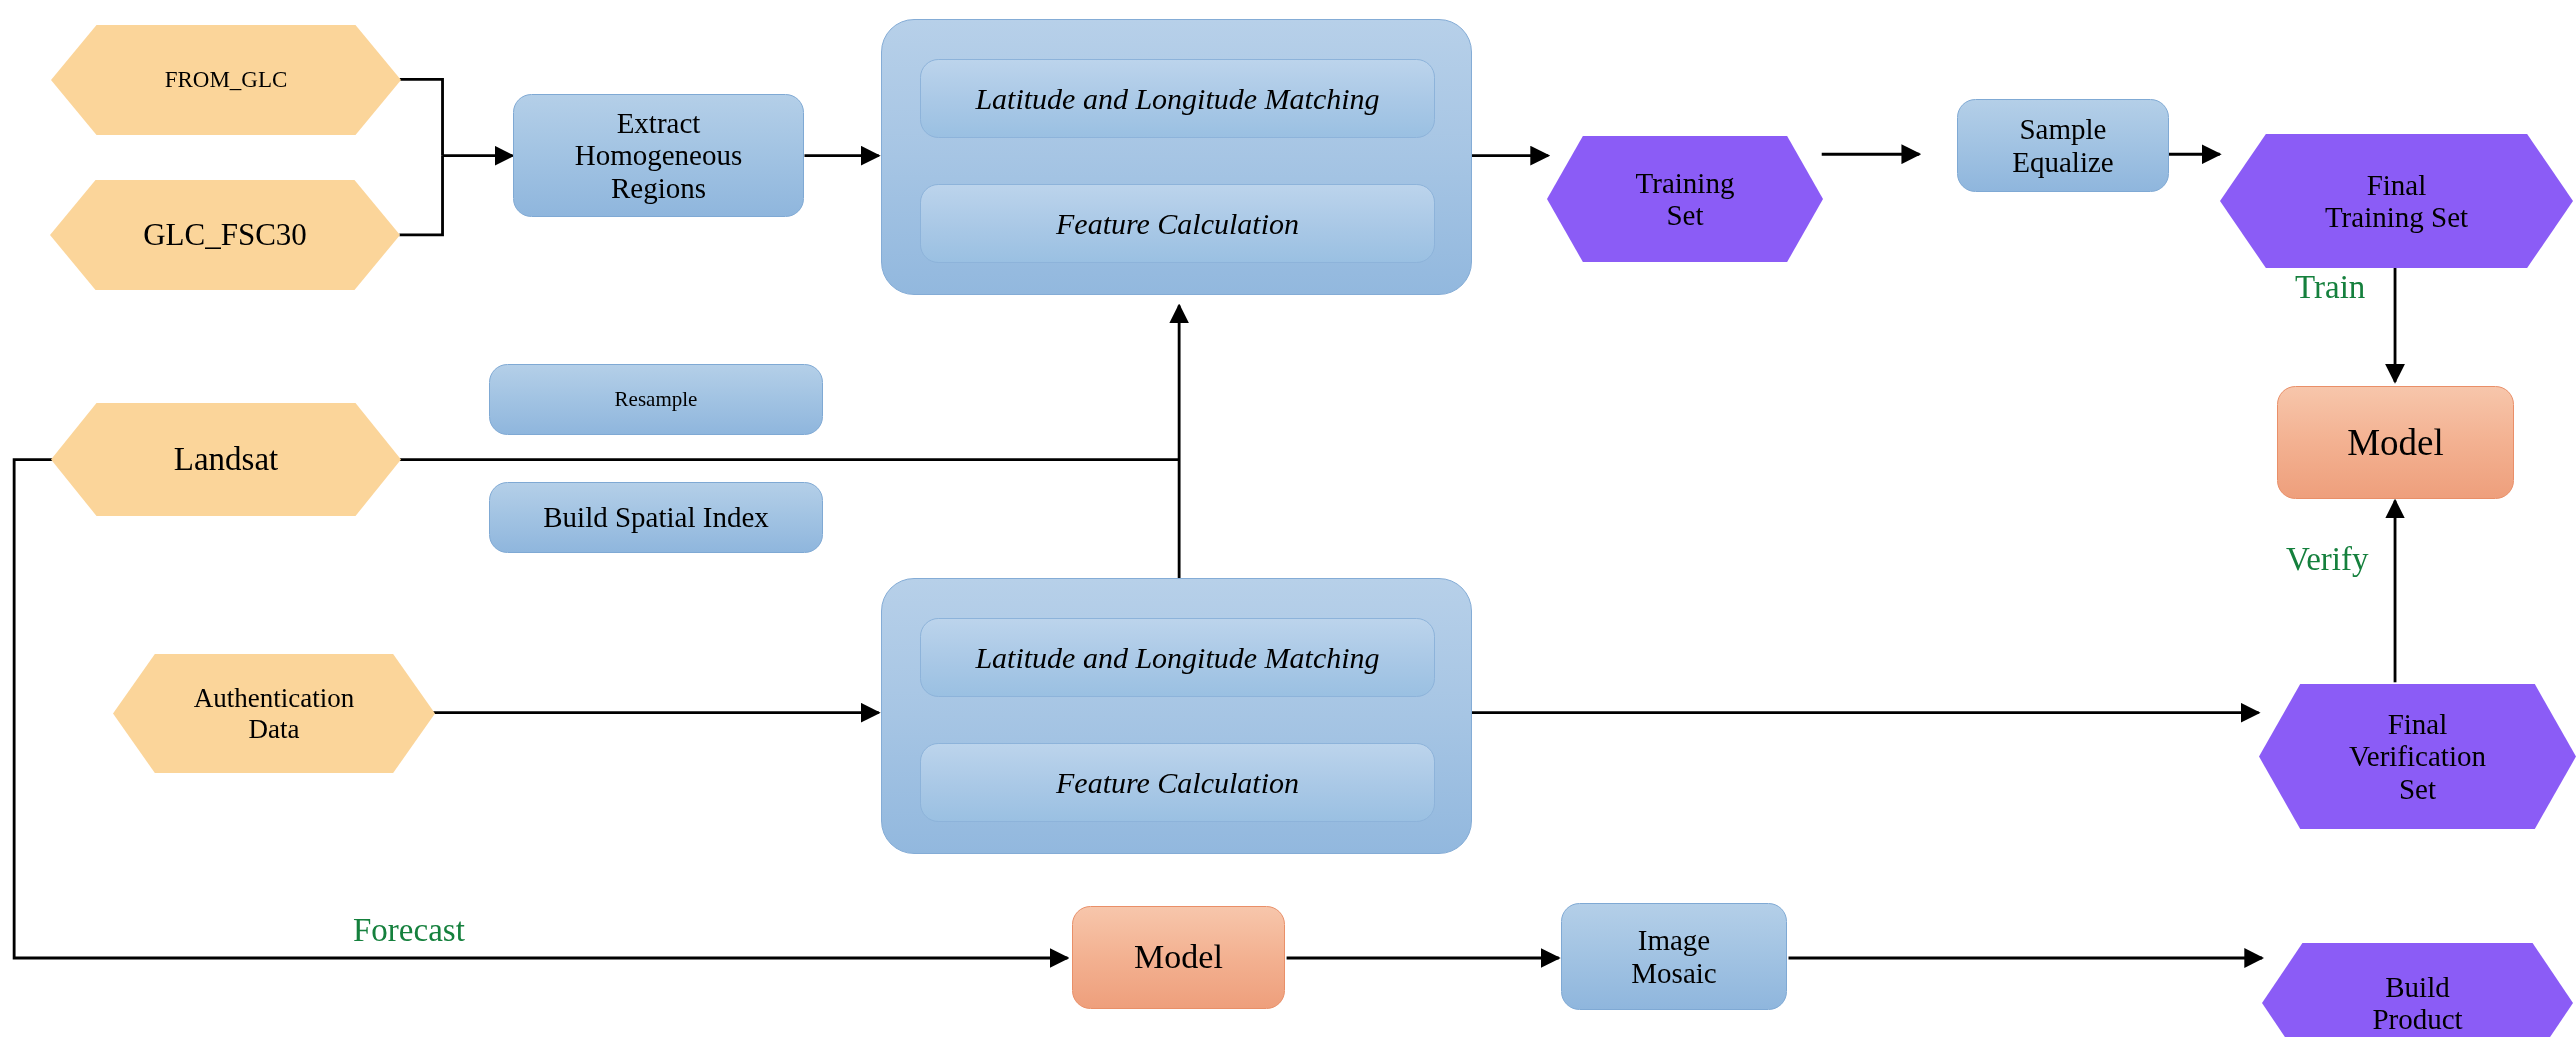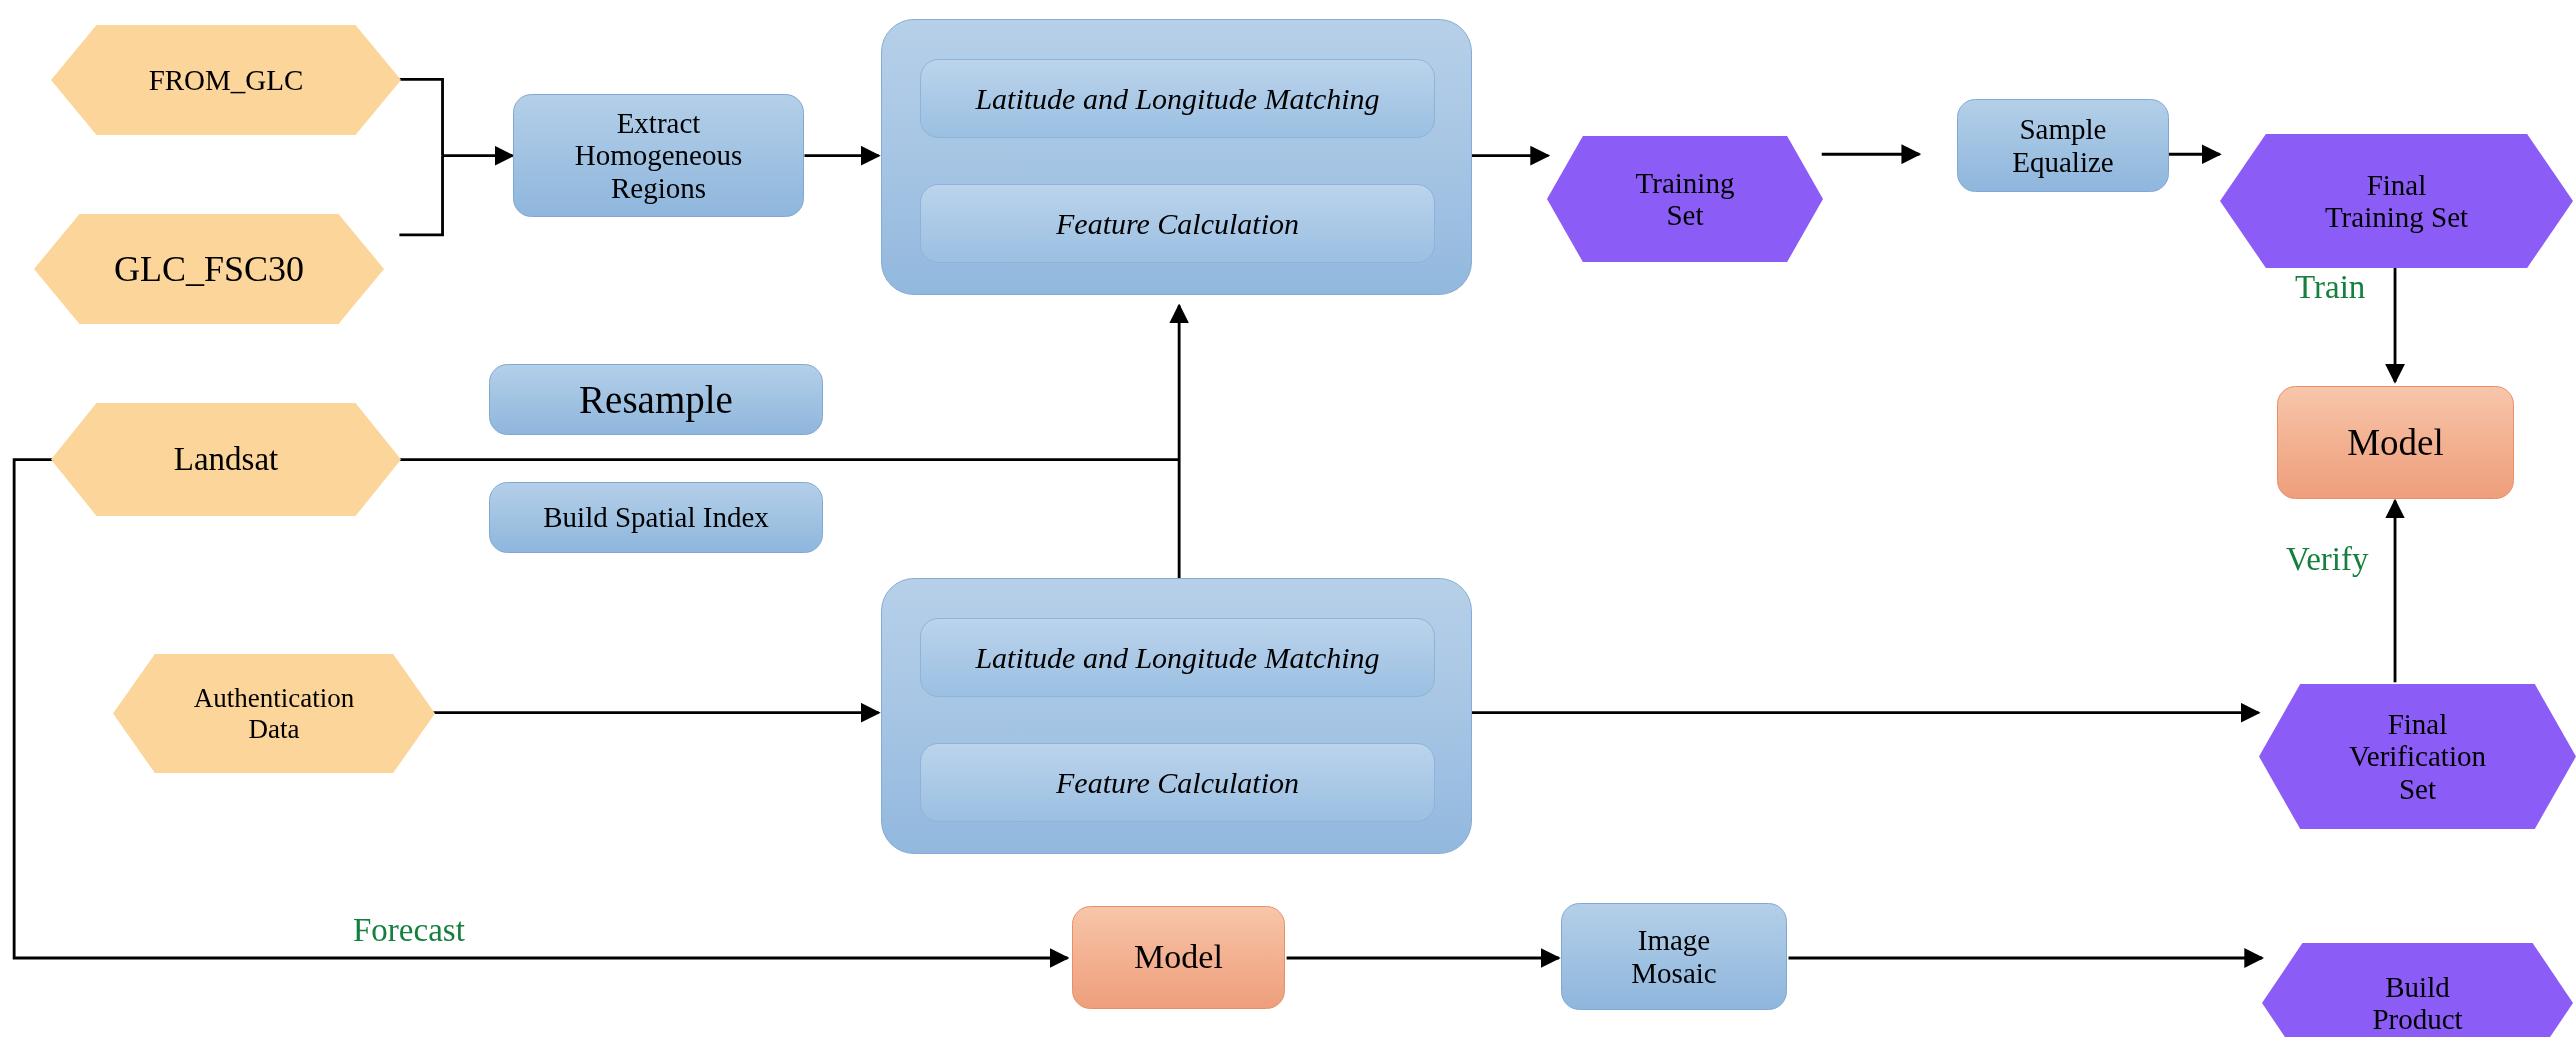--- a/index.html
+++ b/index.html
@@ -125,25 +125,25 @@
       <path d="M 610 1008 L 1243 1008" marker-end="url(#arrow)"></path>
 
       <path d="M 2082 1008 L 3195 1008" marker-end="url(#arrow)"></path>
 
       <path d="M 1820 1355 L 2205 1355" marker-end="url(#arrow)"></path>
 
       <path d="M 2530 1355 L 3200 1355" marker-end="url(#arrow)"></path>
     </g>
   </svg>
 
-  <div class="node hex hex-orange" style="left:51px; top:25px; width:350px; height:110px; font-size:29px;">
+  <div class="node hex hex-orange" style="left:51px; top:25px; width:350px; height:110px; font-size:23px;">
     <span>FROM_GLC</span>
   </div>
 
-  <div class="node hex hex-orange" style="left:34px; top:180px; width:350px; height:110px; font-size:36px;margin-top:34px;">
+  <div class="node hex hex-orange" style="left:50px; top:180px; width:350px; height:110px; font-size:31px;">
     <span>GLC_FSC30</span>
   </div>
 
   <div class="node proc" style="left:513px; top:94px; width:291px; height:123px; font-size:29px;">
     <span>Extract
 Homogeneous
 Regions</span>
   </div>
 
   <div class="node group" style="left:881px; top:19px; width:591px; height:276px;">
@@ -179,21 +179,21 @@
   </div>
 
   <div class="label-txt" style="left:2286px; top:541px; font-size:33px;">
     <span>Verify</span>
   </div>
 
   <div class="node hex hex-orange" style="left:51px; top:403px; width:350px; height:113px; font-size:33px;">
     <span>Landsat</span>
   </div>
 
-  <div class="node proc" style="left:489px; top:364px; width:334px; height:71px; font-size:39px;">
+  <div class="node proc" style="left:489px; top:364px; width:334px; height:71px; font-size:21px;">
     <span>Resample</span>
   </div>
 
   <div class="node proc" style="left:489px; top:482px; width:334px; height:71px; font-size:29px;">
     <span>Build Spatial Index</span>
   </div>
 
   <div class="node hex hex-orange" style="left:113px; top:654px; width:322px; height:119px; font-size:27px;">
     <span>Authentication
 Data</span>

